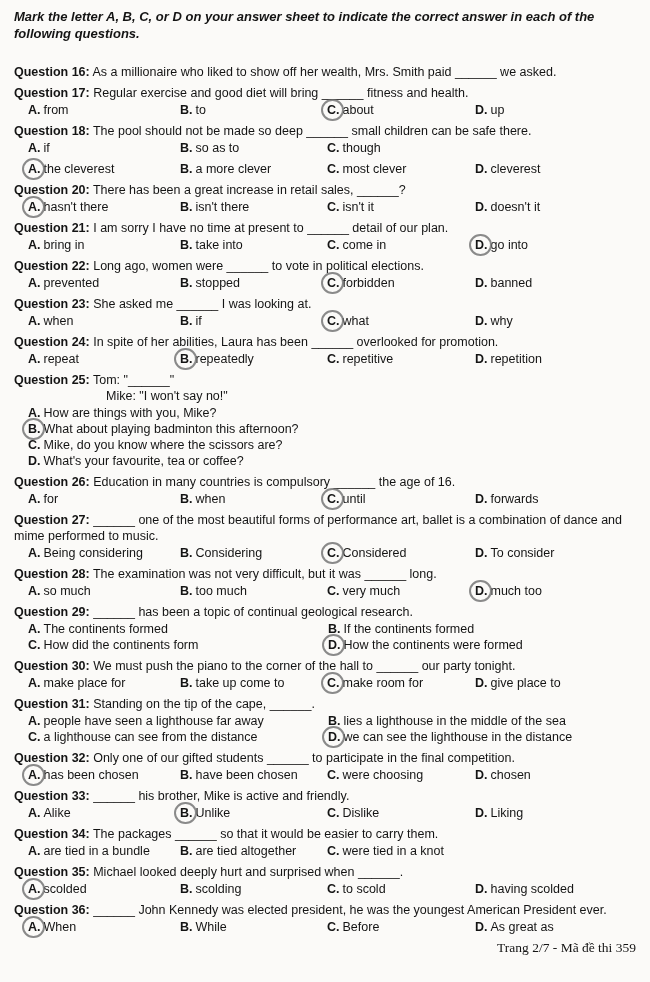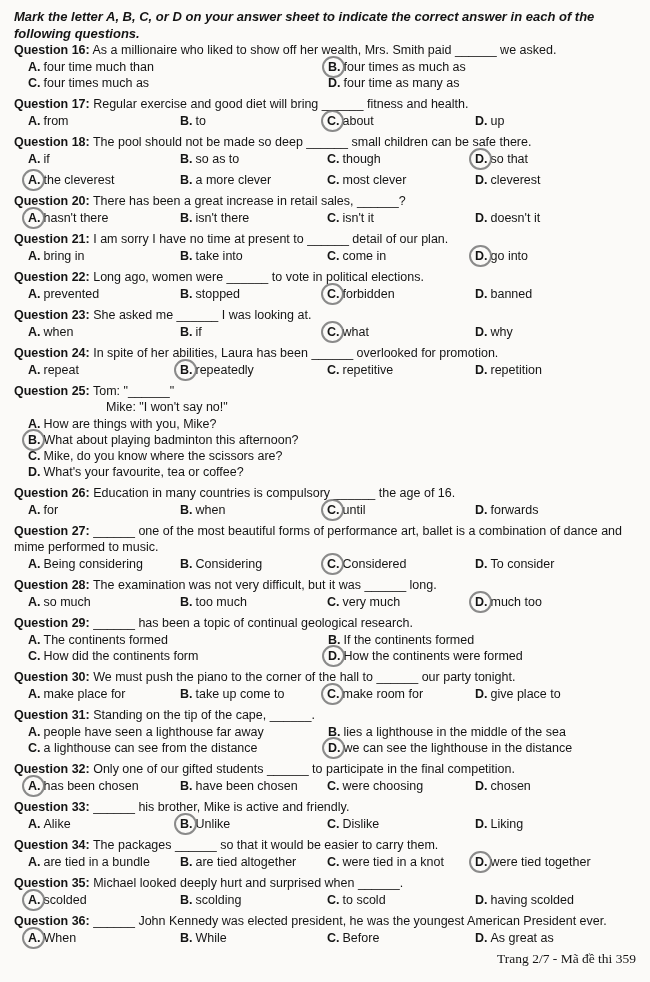--- a/index.html
+++ b/index.html
@@ -10,21 +10,21 @@
     color:#141414;
     font-size:12.5px;
     line-height:16px;
     overflow:hidden;
     box-sizing:border-box;
     padding:8px 14px 4px 14px;
   }
   .instruction {
     font-weight:bold; font-style:italic;
     font-size:13px; line-height:17px;
-    margin-bottom:0;
+    margin-bottom:22px;
   }
   .question { margin-bottom:5px; }
   .stem { }
   .stem b { font-weight:bold; }
   .stem-extra { margin-left:92px; }
   .opts { padding-left:14px; margin-top:1px; }
   .opts.cols4 { display:grid; grid-template-columns:152px 147px 148px 1fr; }
   .opts.cols2 { display:grid; grid-template-columns:300px 1fr; }
   .opts.stack .option { display:block; }
   .option { white-space:nowrap; }
@@ -44,43 +44,36 @@
   }
 </style>
 </head>
 <body>
 
 <div class="instruction">Mark the letter A, B, C, or D on your answer sheet to indicate the correct answer in each of the following questions.</div>
 
 <div id="questions">
     <div class="question">
       <div class="stem"><b>Question 16:</b><span> As a millionaire who liked to show off her wealth, Mrs. Smith paid ______ we asked.</span></div>
-      <div class="opts cols2">
-        <span class="option"><span class="letter">A.</span><span>four time much than</span></span>
-        <span class="option"><span class="letter circ">B.</span><span>four times as much as</span></span>
-        <span class="option"><span class="letter">C.</span><span>four times much as</span></span>
-        <span class="option"><span class="letter">D.</span><span>four time as many as</span></span>
-      </div>
     </div>
     <div class="question">
       <div class="stem"><b>Question 17:</b><span> Regular exercise and good diet will bring ______ fitness and health.</span></div>
       <div class="opts cols4">
         <span class="option"><span class="letter">A.</span><span>from</span></span>
         <span class="option"><span class="letter">B.</span><span>to</span></span>
         <span class="option"><span class="letter circ">C.</span><span>about</span></span>
         <span class="option"><span class="letter">D.</span><span>up</span></span>
       </div>
     </div>
     <div class="question">
       <div class="stem"><b>Question 18:</b><span> The pool should not be made so deep ______ small children can be safe there.</span></div>
       <div class="opts cols4">
         <span class="option"><span class="letter">A.</span><span>if</span></span>
         <span class="option"><span class="letter">B.</span><span>so as to</span></span>
         <span class="option"><span class="letter">C.</span><span>though</span></span>
-        <span class="option"><span class="letter circ">D.</span><span>so that</span></span>
       </div>
     </div>
     <div class="question">
       <div class="opts cols4">
         <span class="option"><span class="letter circ">A.</span><span>the cleverest</span></span>
         <span class="option"><span class="letter">B.</span><span>a more clever</span></span>
         <span class="option"><span class="letter">C.</span><span>most clever</span></span>
         <span class="option"><span class="letter">D.</span><span>cleverest</span></span>
       </div>
     </div>
@@ -210,21 +203,20 @@
         <span class="option"><span class="letter">C.</span><span>Dislike</span></span>
         <span class="option"><span class="letter">D.</span><span>Liking</span></span>
       </div>
     </div>
     <div class="question">
       <div class="stem"><b>Question 34:</b><span> The packages ______ so that it would be easier to carry them.</span></div>
       <div class="opts cols4">
         <span class="option"><span class="letter">A.</span><span>are tied in a bundle</span></span>
         <span class="option"><span class="letter">B.</span><span>are tied altogether</span></span>
         <span class="option"><span class="letter">C.</span><span>were tied in a knot</span></span>
-        <span class="option"><span class="letter circ">D.</span><span>were tied together</span></span>
       </div>
     </div>
     <div class="question">
       <div class="stem"><b>Question 35:</b><span> Michael looked deeply hurt and surprised when ______.</span></div>
       <div class="opts cols4">
         <span class="option"><span class="letter circ">A.</span><span>scolded</span></span>
         <span class="option"><span class="letter">B.</span><span>scolding</span></span>
         <span class="option"><span class="letter">C.</span><span>to scold</span></span>
         <span class="option"><span class="letter">D.</span><span>having scolded</span></span>
       </div>

